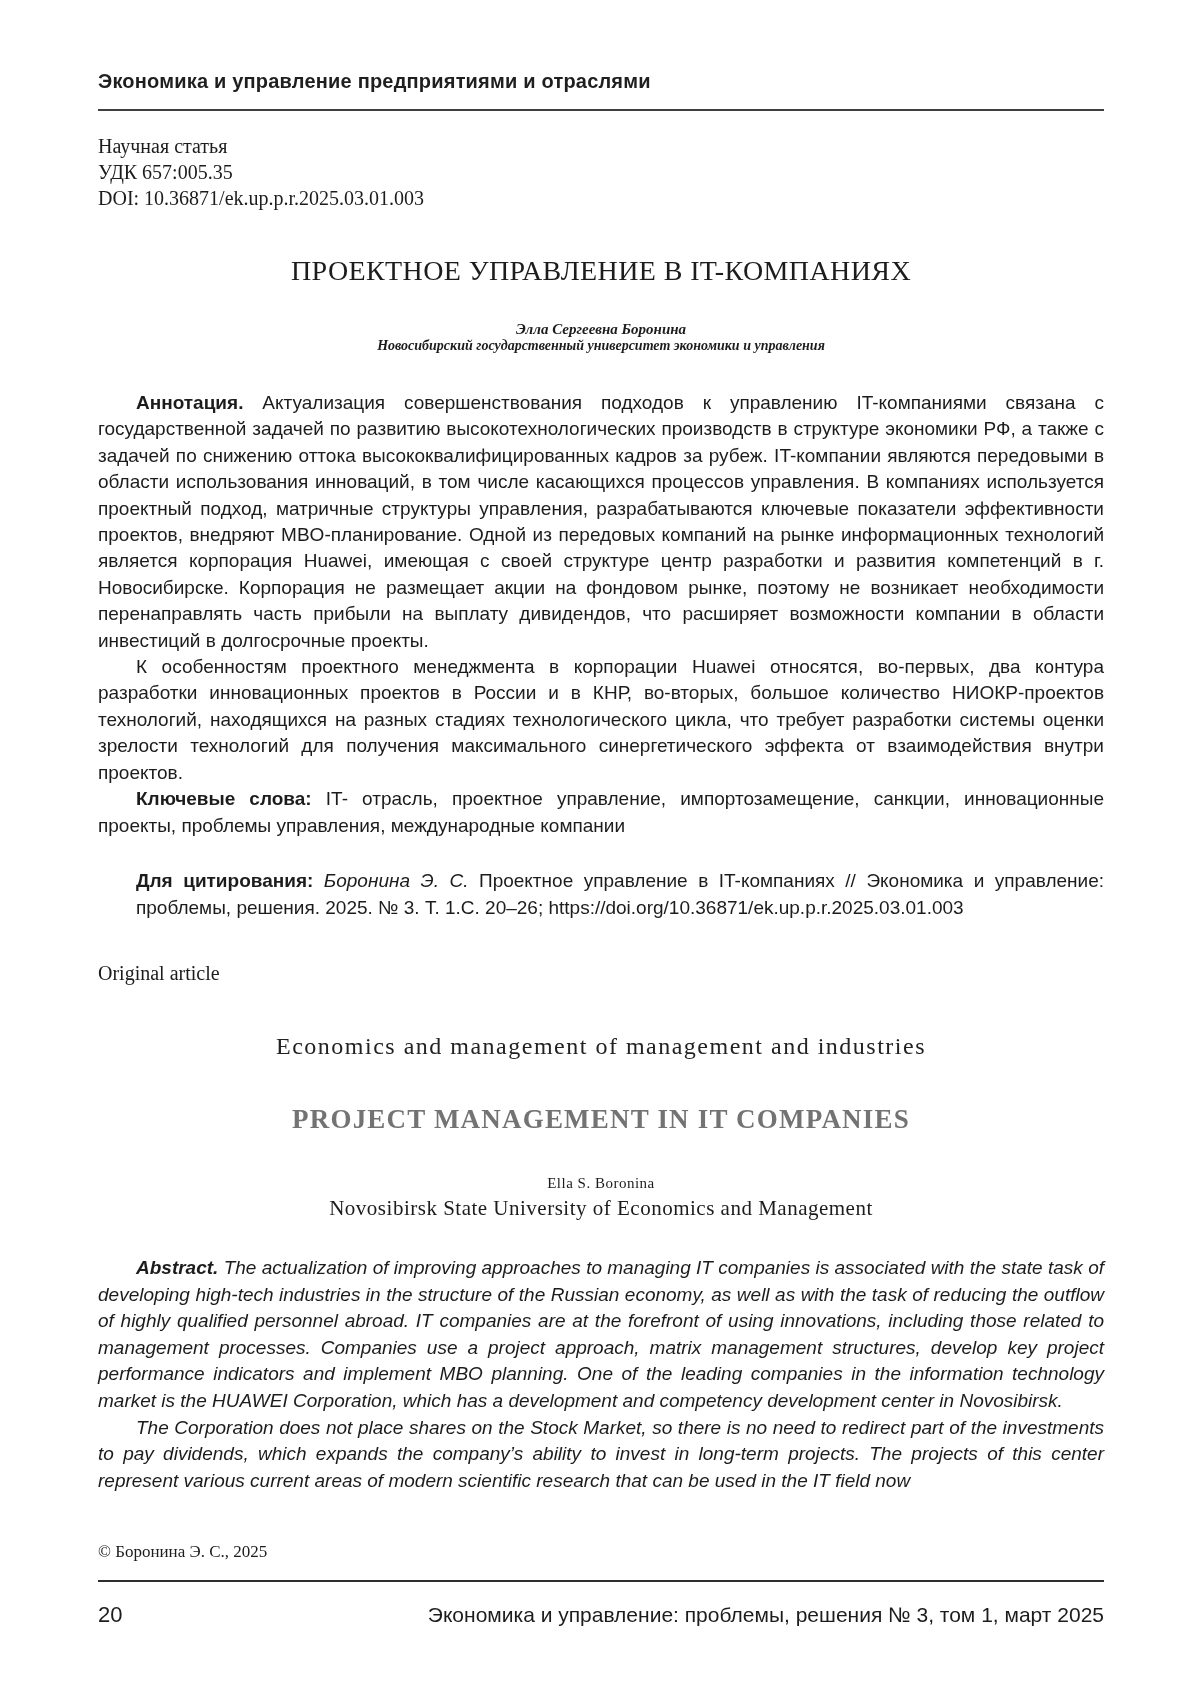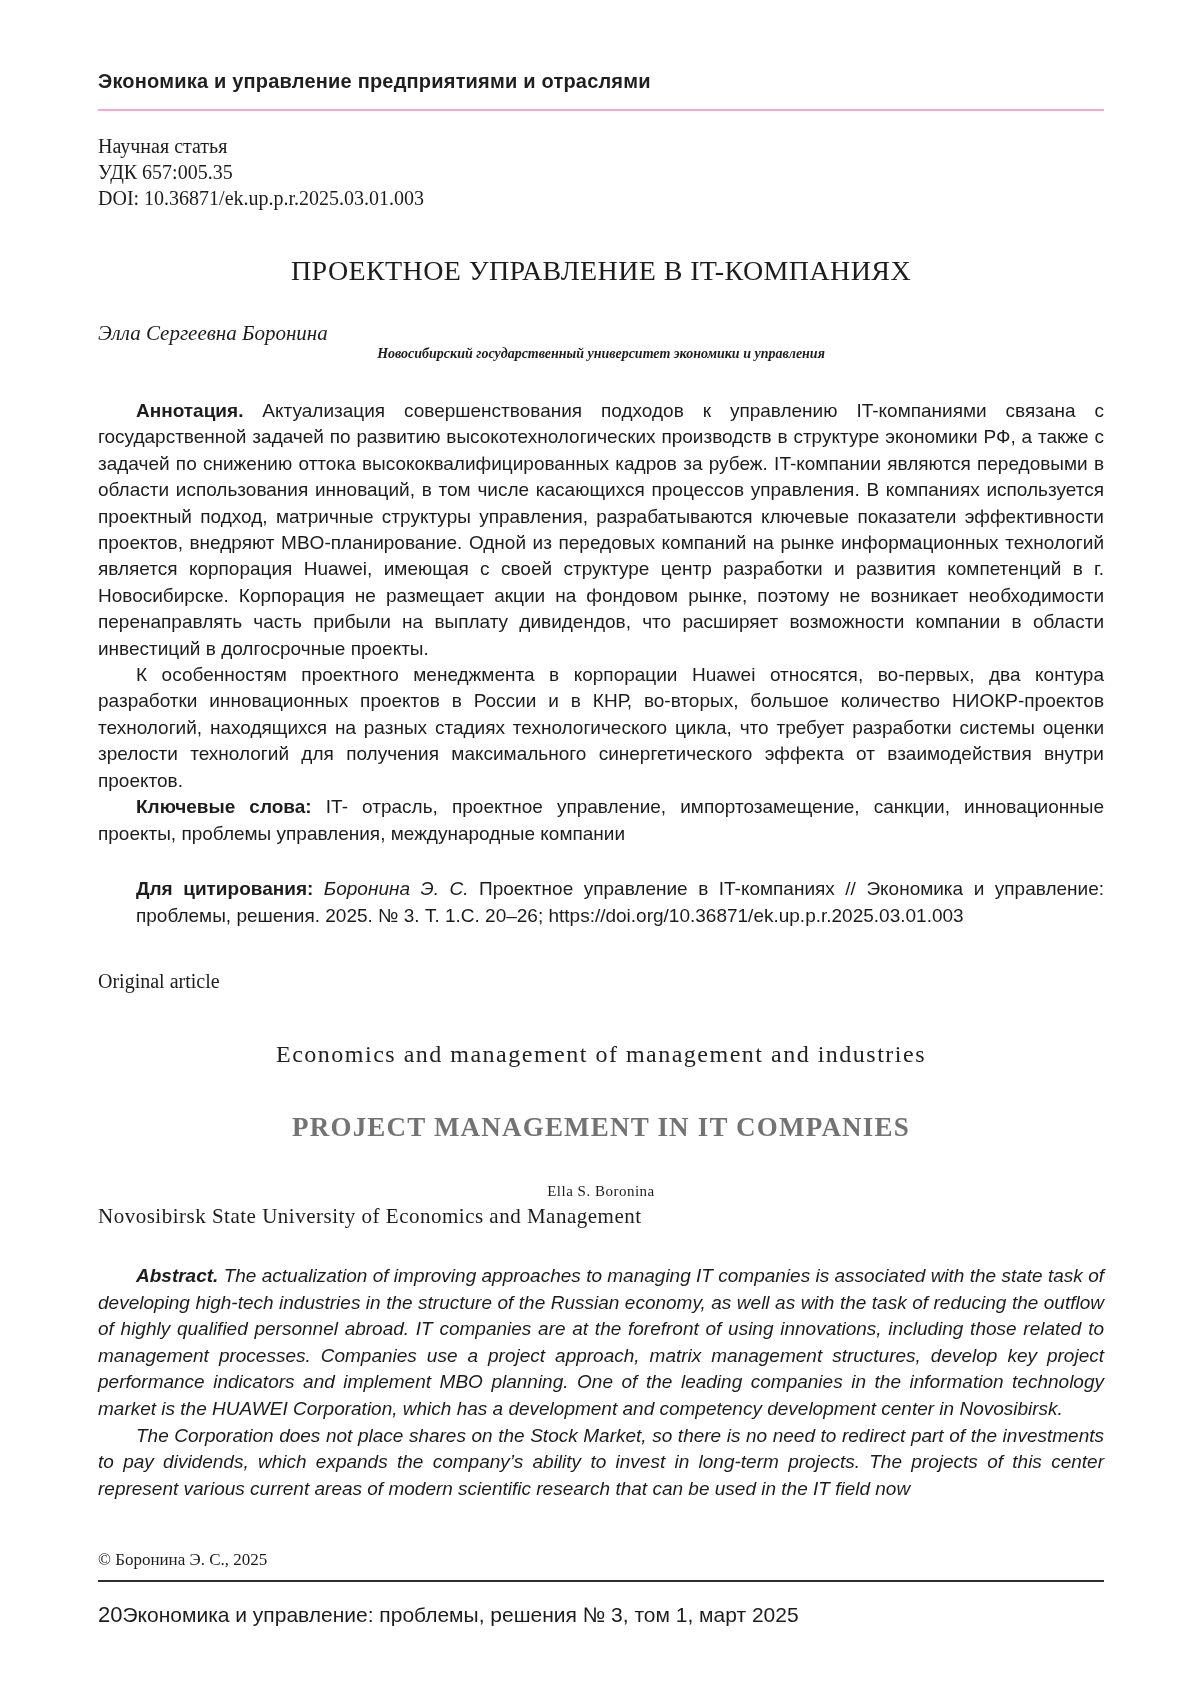--- a/index.html
+++ b/index.html
@@ -15,44 +15,45 @@
     padding:70px 96px 0 98px;
   }
 
   
   .running-header {
     font-family:"Liberation Sans", sans-serif;
     font-weight:bold;
     font-size:20px;
     color:#1f1f1f;
     padding-bottom:16px;
-    border-bottom:2px solid #f9a8d4;
+    border-bottom:2px solid #404040;
     letter-spacing:0.2px;
   }
 
   
   .meta {
     margin-top:22px;
     font-size:20px;
     line-height:1.3;
   }
 
   
   .title-ru {
     margin-top:44px;
     text-align:center;
     font-weight:normal;
     font-size:28px;
     letter-spacing:0.4px;
   }
   .author-ru {
     margin-top:34px;
-    font-weight:normal;
+    text-align:center;
+    font-weight:bold;
     font-style:italic;
-    font-size:21px;
+    font-size:15px;
   }
   .affil-ru {
     margin-top:0;
     text-align:center;
     font-weight:bold;
     font-style:italic;
     font-size:14px;
   }
 
   
@@ -98,21 +99,21 @@
     color:#737373;
   }
   .author-en {
     margin-top:40px;
     text-align:center;
     font-size:15px;
     letter-spacing:0.5px;
   }
   .affil-en {
     margin-top:4px;
-    text-align:left;
+    text-align:center;
     font-size:21px;
     letter-spacing:0.5px;
   }
 
   .abstract-en {
     margin-top:34px;
     font-family:"Liberation Sans", sans-serif;
     font-style:italic;
     font-size:19px;
     line-height:1.4;
@@ -128,20 +129,21 @@
 
   
   .footer {
     position:absolute;
     left:98px;
     right:96px;
     bottom:70px;
     border-top:2px solid #2e2e2e;
     padding-top:20px;
     display:flex;
+    justify-content:space-between;
     align-items:baseline;
     font-family:"Liberation Sans", sans-serif;
   }
   .page-number { font-size:22px; }
   .journal-info { font-size:21px; }
 </style>
 </head>
 <body>
 
 <div class="page">

